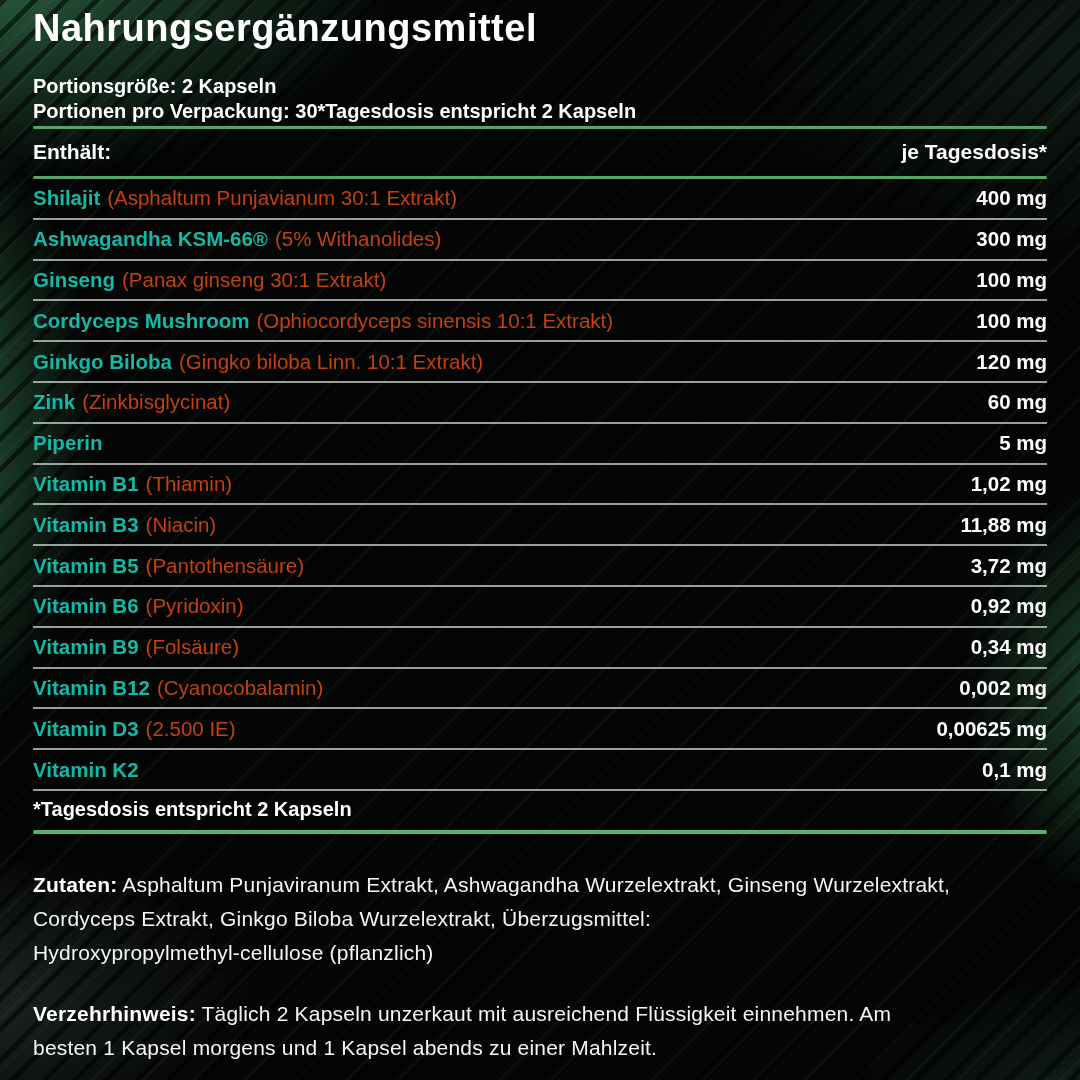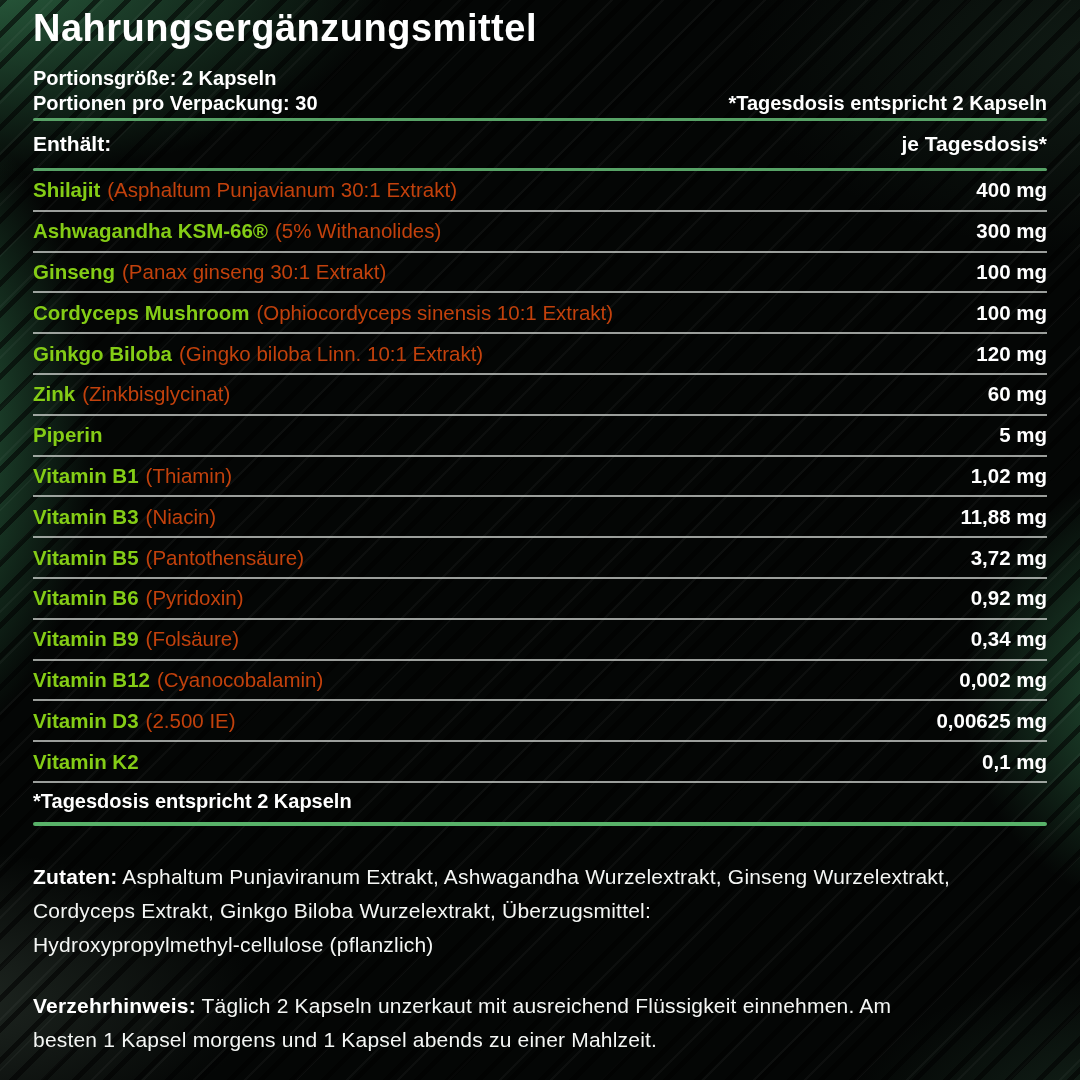--- a/index.html
+++ b/index.html
@@ -25,35 +25,35 @@
     position:absolute;inset:0;z-index:1;
     background:
       repeating-linear-gradient(135deg, rgba(0,0,0,0.55) 0 5px, rgba(0,0,0,0) 5px 22px),
       repeating-linear-gradient(135deg, rgba(255,255,255,0.035) 0 2px, rgba(255,255,255,0) 2px 36px);
   }
   .content{position:relative;z-index:2;padding:6px 33px 0 33px;}
 
   h1{margin:0;font-size:38px;line-height:44px;font-weight:bold;letter-spacing:0.5px;}
   .subtitle{font-size:25px;line-height:30px;letter-spacing:0.3px;color:#f2f4f2;}
 
-  .serving-row{margin-top:16px;display:flex;justify-content:space-between;align-items:flex-end;}
+  .serving-row{margin-top:24px;display:flex;justify-content:flex-start;align-items:flex-end;}
   .serving-left div{font-size:20px;line-height:25px;font-weight:bold;}
   .serving-right{font-size:20px;line-height:25px;font-weight:bold;text-align:right;}
 
   .gline{margin-top:2px;height:3px;background:var(--green,#57a266);border-radius:2px;}
   .gline.thick{height:4px;background:var(--green-bright,#58b269);}
 
   .thead{height:45px;display:flex;justify-content:space-between;align-items:center;font-size:21px;font-weight:bold;}
 
   .trow{
     height:38.8px;display:flex;justify-content:space-between;align-items:center;
     border-bottom:2px solid var(--sep,rgba(213,218,213,0.72));
   }
   .tname{font-size:20.5px;white-space:nowrap;}
-  .nm{font-weight:bold;color:#84cc16;}
+  .nm{font-weight:bold;color:#14b8a6;}
   .dt{margin-left:7px;color:#c2410c;font-weight:normal;}
   .tval{font-size:20.5px;font-weight:bold;white-space:nowrap;text-align:right;}
 
   .tfoot{height:37px;display:flex;align-items:center;font-size:20px;font-weight:bold;}
 
   .para{margin:0;font-size:21px;line-height:34px;white-space:pre-line;letter-spacing:0.2px;color:#f4f6f4;}
   .para strong{color:#fff;}
   .para.ingredients{margin-top:34px;}
   .para.directions{margin-top:27px;}
 </style>

